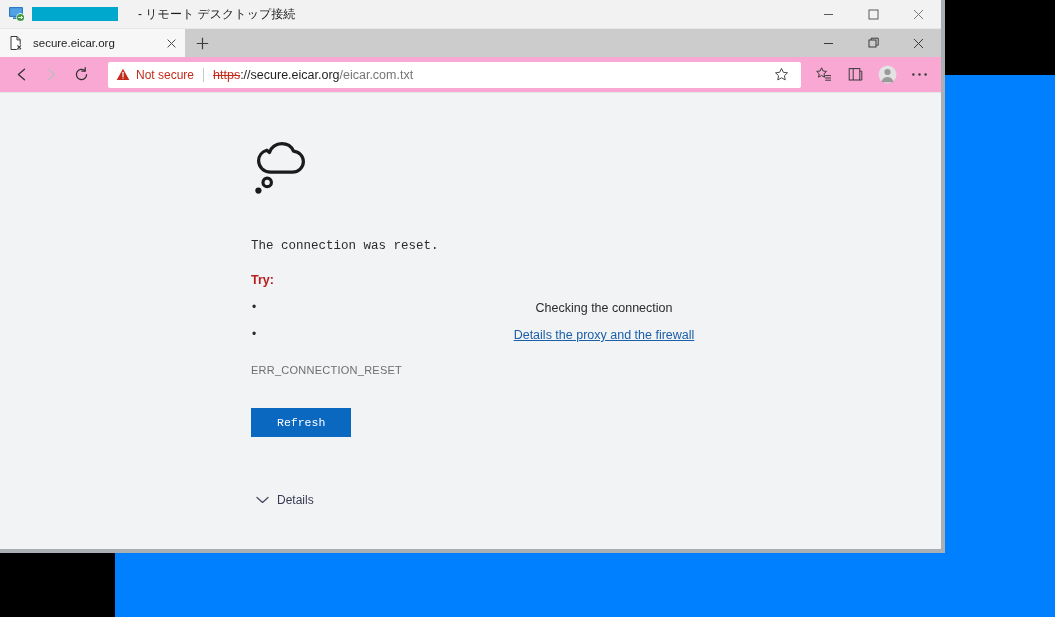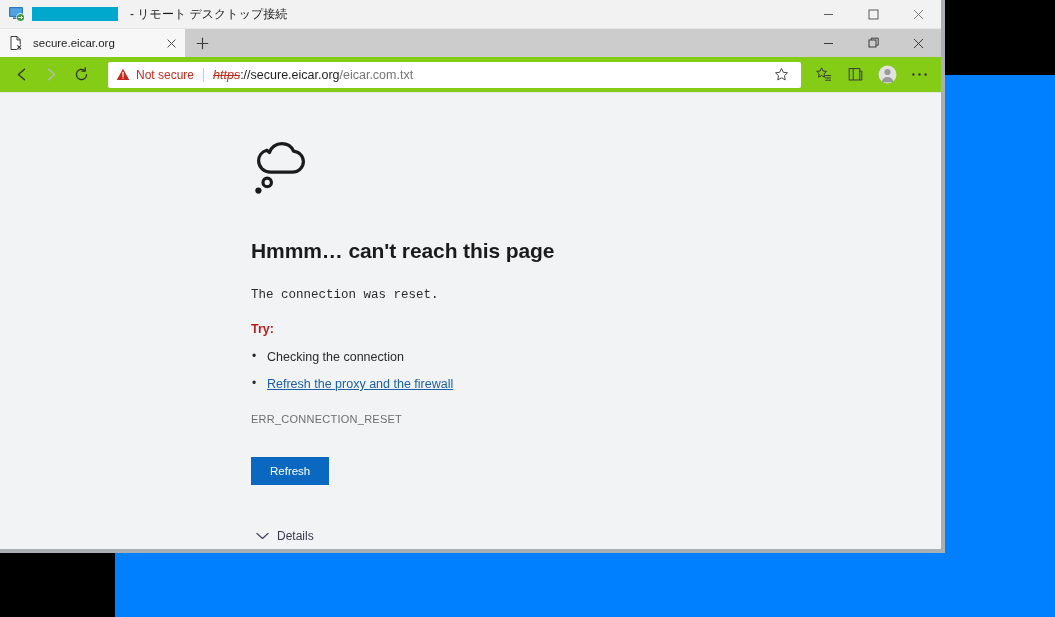--- a/index.html
+++ b/index.html
@@ -78,21 +78,21 @@
     min-width: 0;
   }
   .redaction-block {
     display: inline-block;
     width: 86px;
     height: 14px;
     background: #00A8CE;
     flex: 0 0 auto;
   }
   #rdp-title-text {
-    margin-left: 12px;
+    margin-left: 20px;
     white-space: nowrap;
     font-size: 12px;
     letter-spacing: 0px;
   }
   .rdp-winbtns {
     display: flex;
     height: 28px;
     flex: 0 0 auto;
   }
   .rdp-winbtn {
@@ -170,21 +170,21 @@
     width: 45px;
     height: 28px;
     display: flex;
     align-items: center;
     justify-content: center;
   }
 
   
   #edge-toolbar {
     height: 36px;
-    background: #84cc16;
+    background: #f9a8d4;
     display: flex;
     align-items: center;
     border-bottom: 1px solid #E4E4E4;
     padding: 0 6px;
     box-sizing: border-box;
   }
   .nav-btn {
     width: 30px;
     height: 30px;
     display: flex;
@@ -226,21 +226,20 @@
   #url-text {
     font-size: 12.5px;
     white-space: nowrap;
     overflow: hidden;
     flex: 1 1 auto;
     min-width: 0;
   }
   .url-scheme {
     color: #C42B1C;
     text-decoration: line-through;
-    font-style: italic;
   }
   .url-host { color: #1F1F1F; }
   .url-path { color: #767676; }
   #addr-star {
     flex: 0 0 auto;
     width: 24px;
     height: 24px;
     display: flex;
     align-items: center;
     justify-content: center;
@@ -289,20 +288,21 @@
     list-style: none;
     margin: 0 0 22px 0;
     padding: 0;
   }
   #try-list li {
     font-size: 12.5px;
     color: #2B2B2B;
     margin-bottom: 13px;
     position: relative;
     padding-left: 16px;
+    text-align: center;
   }
   #try-list li::before {
     content: "\2022";
     position: absolute;
     left: 1px;
     top: -1px;
     color: #2B2B2B;
     font-size: 12px;
   }
   #try-list li a {
@@ -314,25 +314,25 @@
     font-size: 11px;
     color: #6E6E6E;
     letter-spacing: 0.25px;
     margin: 0 0 32px 0;
   }
   #refresh-button {
     display: inline-block;
     background: #0A68C1;
     color: #FFFFFF;
     font-size: 11.5px;
-    padding: 8px 19px;
+    padding: 8px 26px;
     border: none;
     cursor: pointer;
-    font-family: Liberation Sans, sans-serif;
-    margin-bottom: 44px;
+    font-family: Liberation Mono, monospace;
+    margin-bottom: 56px;
   }
   #details-row {
     display: flex;
     align-items: center;
     cursor: pointer;
     width: 110px;
   }
   #details-chevron {
     width: 22px;
     flex: 0 0 auto;
@@ -505,30 +505,29 @@
       <div id="error-inner">
 
         <div id="cloud-icon">
           <svg width="58" height="62" viewBox="0 0 58 62">
             <path d="M18.5 12.5c1.5-5.2 6.4-8.8 12.2-8.8 5.3 0 9.9 3.0 11.8 7.4 5.6 0.5 9.9 5.0 9.9 10.5 0 5.9-4.9 10.6-11.0 10.6H19.6C13.0 32.2 7.6 27.1 7.6 20.8c0-5.0 3.4-9.2 8.2-10.6z" fill="none" stroke="#1B1B1B" stroke-width="3.2" stroke-linejoin="round"></path>
             <circle cx="16.2" cy="42.4" r="4.2" fill="none" stroke="#1B1B1B" stroke-width="3.2"></circle>
             <circle cx="7.4" cy="50.6" r="3.1" fill="#1B1B1B"></circle>
           </svg>
         </div>
 
-        <div id="error-heading">Hmmm… can't reach this page</div>
         <div id="error-subtext">The connection was reset.</div>
         <div id="try-label">Try:</div>
 
         <ul id="try-list">
           <li>
             <span>Checking the connection</span>
           </li>
           <li>
-            <a>Refresh the proxy and the firewall</a>
+            <a>Details the proxy and the firewall</a>
           </li>
         </ul>
 
         <div id="err-code">ERR_CONNECTION_RESET</div>
 
         <button id="refresh-button">Refresh</button>
 
         <div id="details-row">
           <span id="details-chevron">
             <svg width="13" height="8" viewBox="0 0 13 8">

